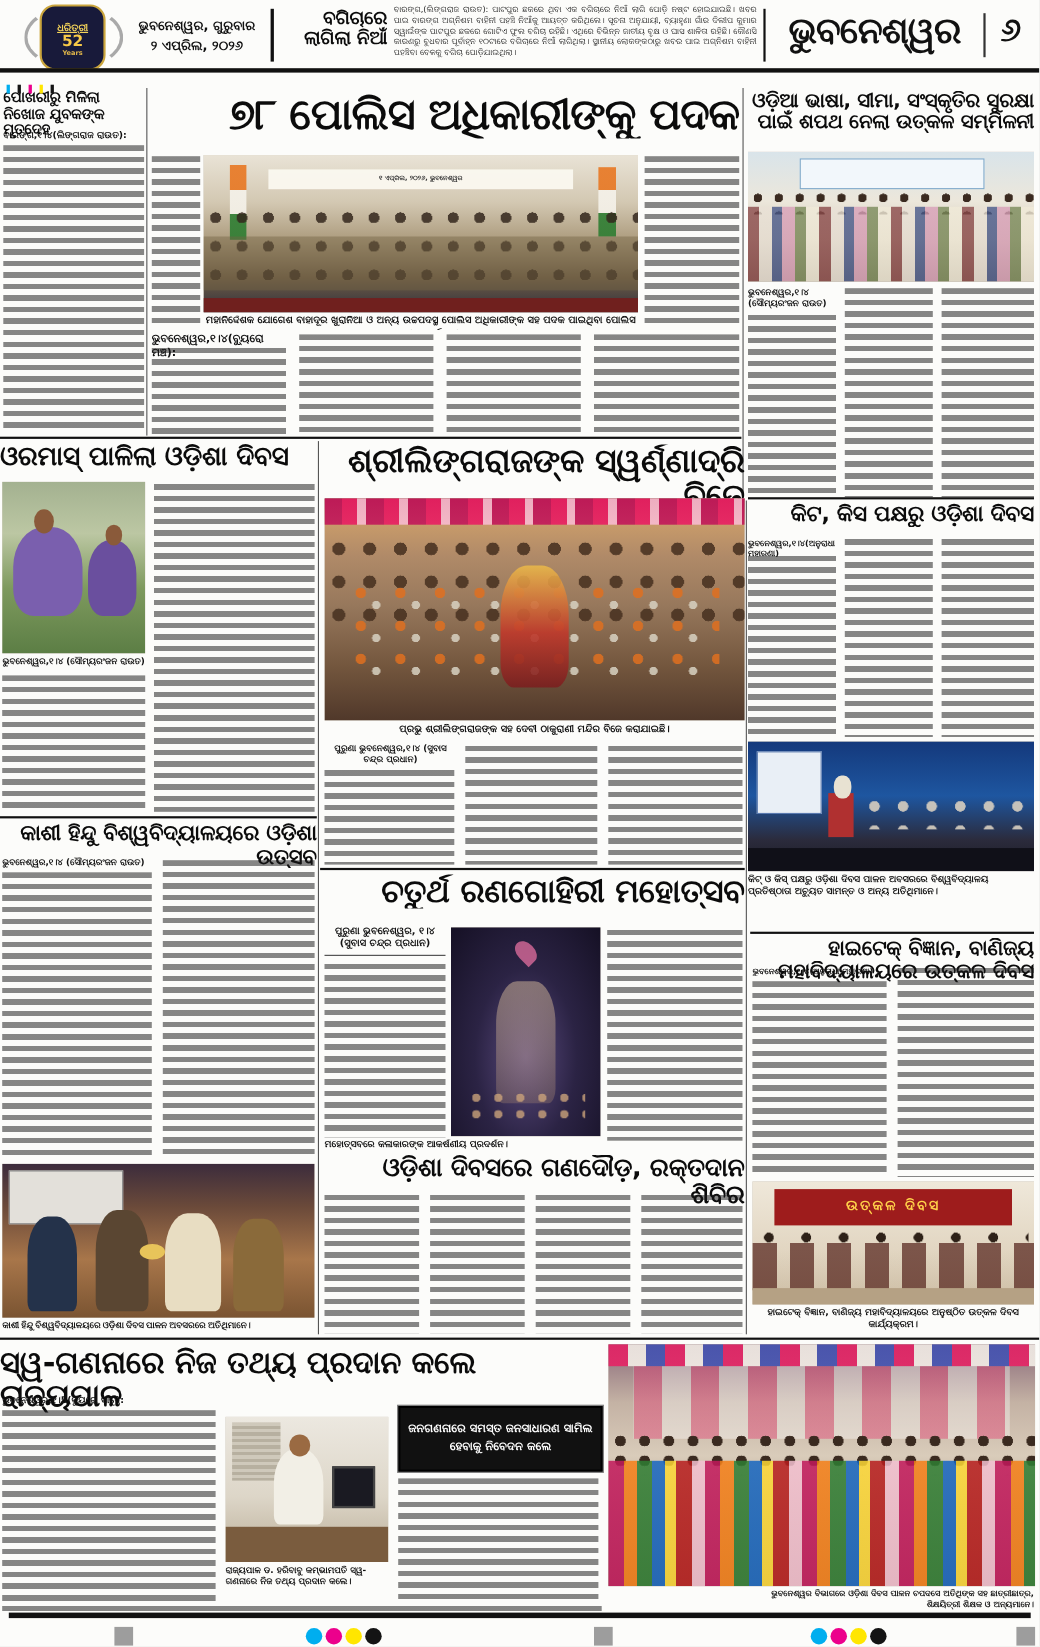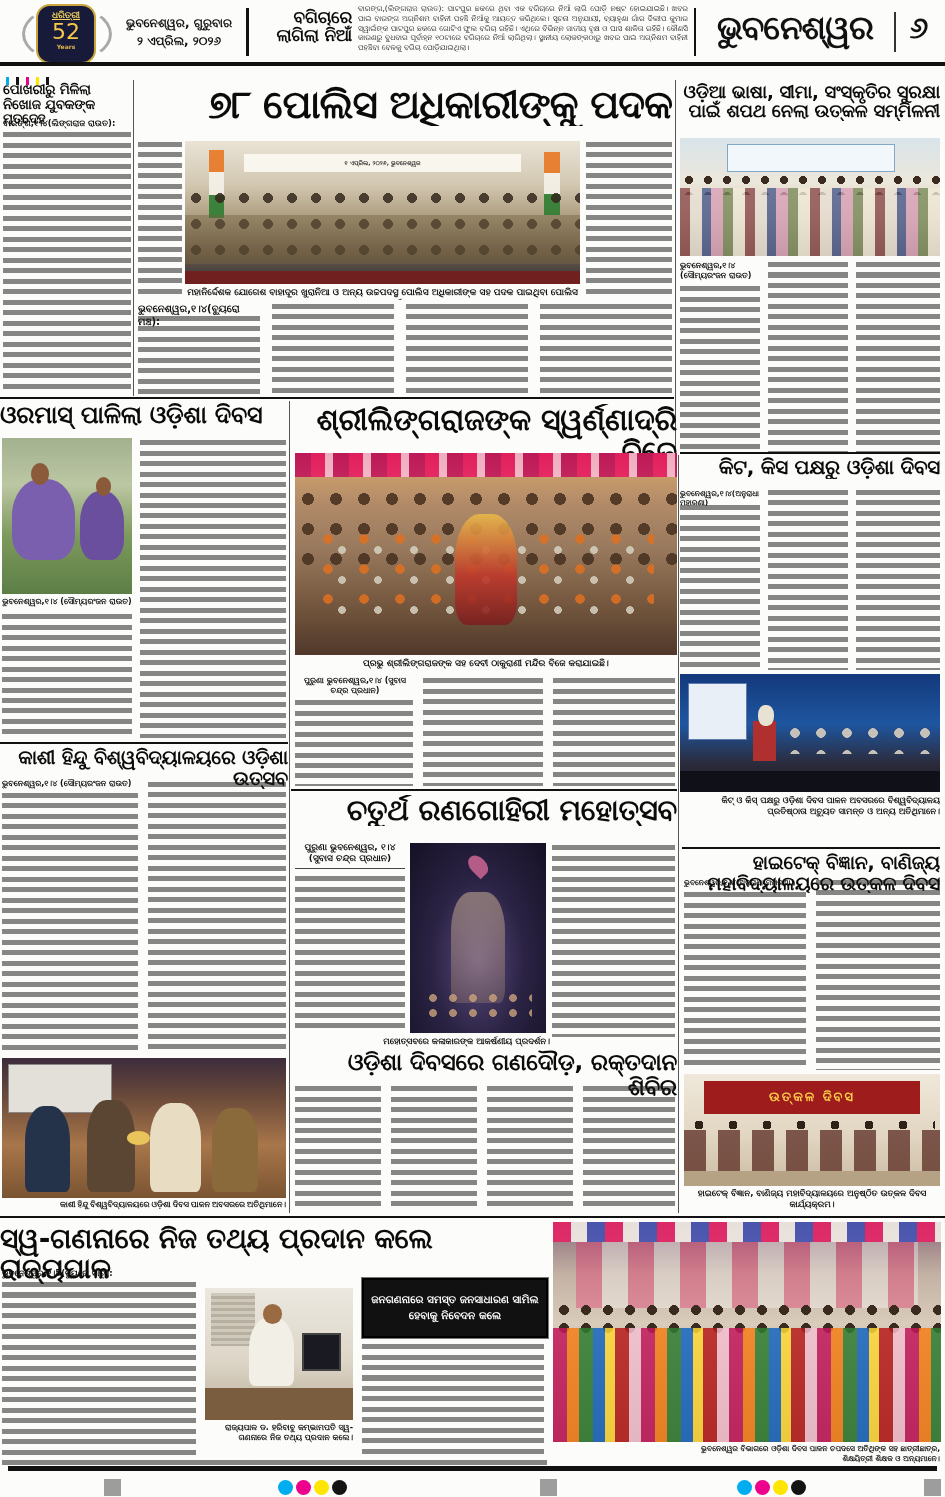--- a/index.html
+++ b/index.html
@@ -3,42 +3,42 @@
 <meta charset="utf-8">
 <style>
   html,body{margin:0;padding:0;background:#e9e9e6;}
   .page{position:relative;width:945px;height:1497px;background:#fcfcfa;margin:0 auto;
         font-family:"DejaVu Sans","Liberation Sans",sans-serif;color:#111;overflow:hidden;}
   .abs{position:absolute;}
   
   .tx{position:absolute;background:repeating-linear-gradient(to bottom,rgba(25,25,25,.52) 0 5px,transparent 5px 10.5px);}
   .hl{position:absolute;font-weight:700;color:#0b0b0b;line-height:1.08;letter-spacing:-.3px;text-align:right;overflow:hidden;}
   .by{position:absolute;font-size:9px;font-weight:700;text-align:center;line-height:1.25;overflow:hidden;}
-  .cap{position:absolute;font-size:9px;font-weight:700;line-height:1.3;overflow:hidden;text-align:right;}
+  .cap{position:absolute;font-size:9px;font-weight:700;line-height:1.3;overflow:hidden;}
   .rule{position:absolute;background:#111;}
   .vrule{position:absolute;background:#555;width:1px;}
   .ph{position:absolute;overflow:hidden;background:#cfc9bd;}
   .ph>div{position:absolute;}
   .dotrow{background-size:24px 26px;background-repeat:repeat;}
   .mini{font-size:7.5px;line-height:1.3;}
   .regsq{position:absolute;width:17px;height:17px;background:#9d9d9d;}
   .regdot{width:15px;height:15px;border-radius:50%;display:inline-block;margin-right:3px;}
 </style>
 </head>
 <body>
 
 <div class="page">
 
   <div class="abs" style="left:0;top:0;width:945px;height:62px;">
 
     <div class="abs" style="left:22px;top:3px;width:86px;height:56px;">
       <div class="abs" style="left:0;top:2px;width:84px;height:52px;border:3px solid #a9a9a9;border-radius:50%;border-top-color:transparent;border-bottom-color:transparent;"></div>
       <div class="abs" style="left: 14px; top: 1px; width: 56px; height: 56px; border-radius: 14px; border: 2px solid rgb(202, 165, 61); text-align: center; background: rgb(24, 26, 58);">
-        <div style="color:#f3d35a;font-size:9px;font-weight:700;margin-top:4px;text-decoration:underline;">ଧରିତ୍ରୀ</div>
-        <div style="color:#f7c948;font-size:22px;font-weight:400;line-height:1;">52</div>
+        <div style="color:#f3d35a;font-size:9px;font-weight:700;margin-top:15px;text-decoration:underline;">ଧରିତ୍ରୀ</div>
+        <div style="color:#f7c948;font-size:14px;font-weight:700;line-height:1;">52</div>
         <div style="color:#e0b64a;font-size:6px;font-weight:700;">Years</div>
       </div>
     </div>
 
     <div class="abs" style="left:118px;top:14px;width:122px;text-align:center;font-weight:700;font-size:12px;line-height:1.5;">
       <div>ଭୁବନେଶ୍ୱର, ଗୁରୁବାର</div>
       <div>୨ ଏପ୍ରିଲ, ୨୦୨୬</div>
     </div>
     <div class="abs" style="left:246px;top:8px;width:2.5px;height:48px;background:#111;"></div>
 

